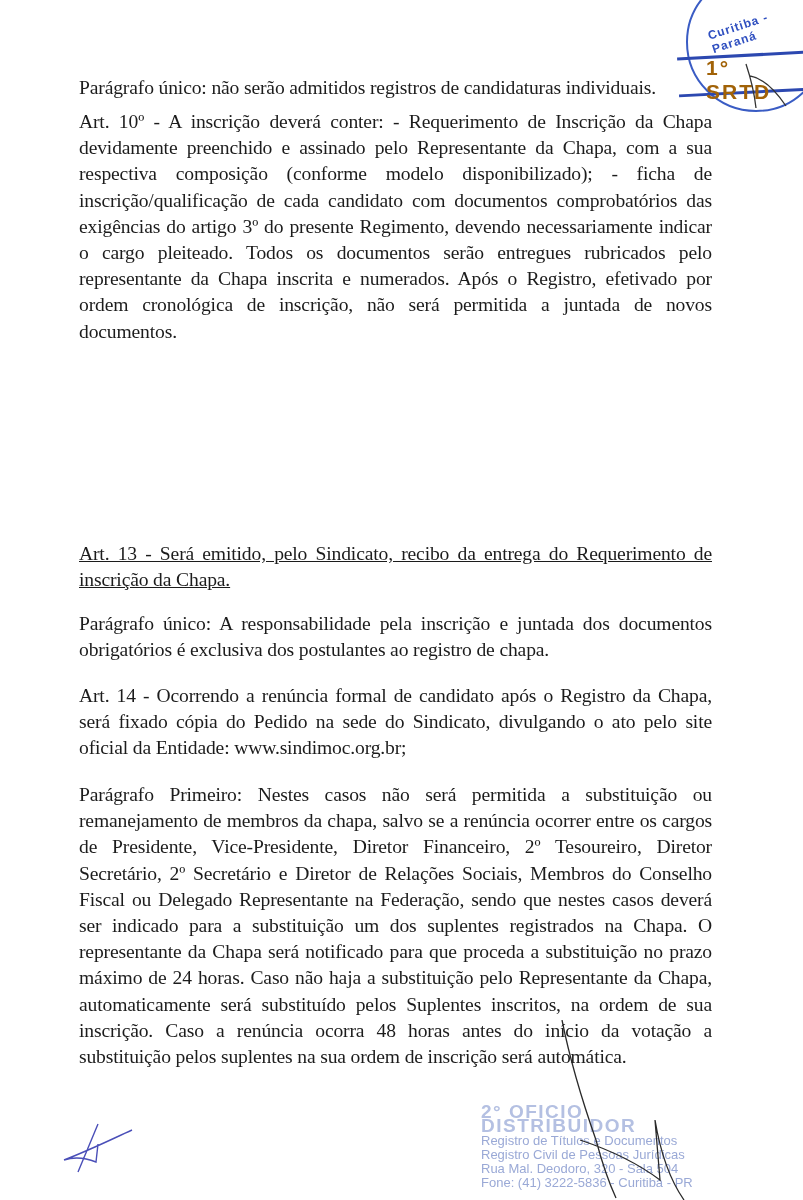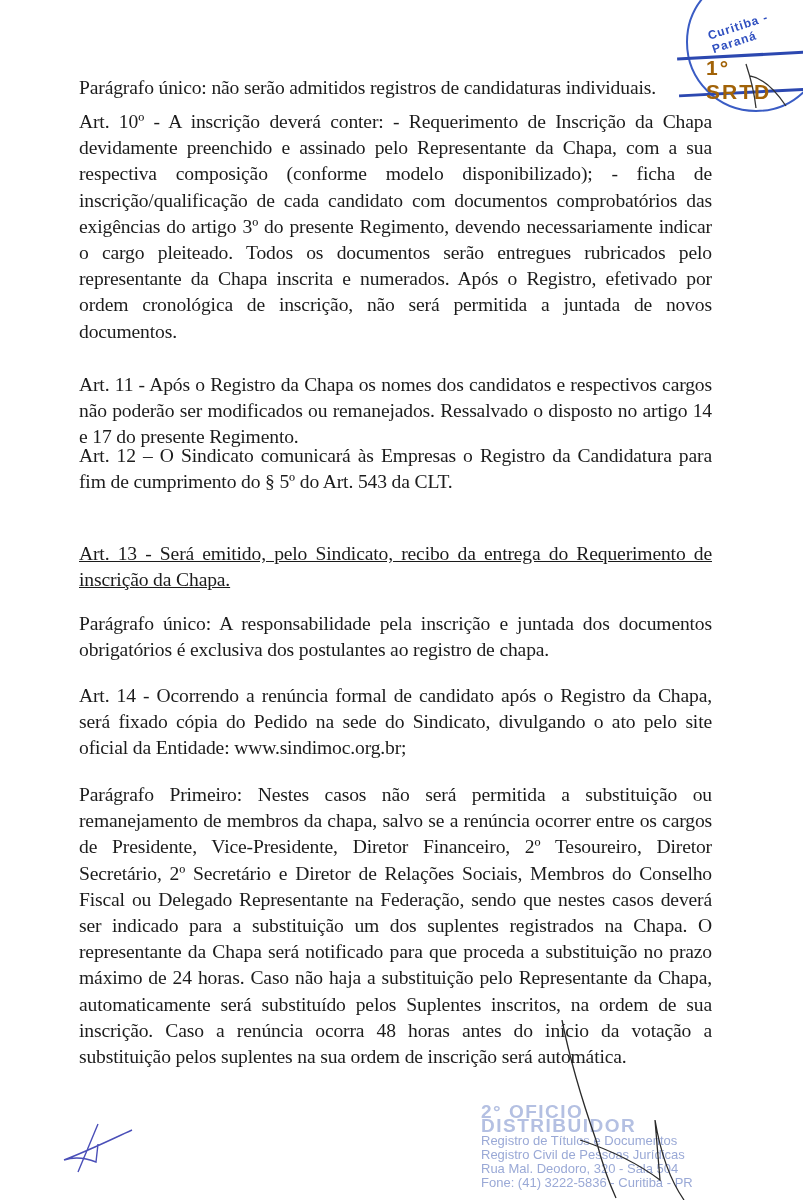--- a/index.html
+++ b/index.html
@@ -51,26 +51,20 @@
 <body>
 
 <div class="page">
 
   <div class="text-block p1">
     <p>Parágrafo único: não serão admitidos registros de candidaturas individuais.</p>
   </div>
   <div class="text-block p2">
     <p>Art. 10º - A inscrição deverá conter: - Requerimento de Inscrição da Chapa devidamente preenchido e assinado pelo Representante da Chapa, com a sua respectiva composição (conforme modelo disponibilizado); - ficha de inscrição/qualificação de cada candidato com documentos comprobatórios das exigências do artigo 3º do presente Regimento, devendo necessariamente indicar o cargo pleiteado. Todos os documentos serão entregues rubricados pelo representante da Chapa inscrita e numerados. Após o Registro, efetivado por ordem cronológica de inscrição, não será permitida a juntada de novos documentos.</p>
   </div>
-  <div class="text-block p3">
-    <p>Art. 11 - Após o Registro da Chapa os nomes dos candidatos e respectivos cargos não poderão ser modificados ou remanejados. Ressalvado o disposto no artigo 14 e 17 do presente Regimento.</p>
-  </div>
-  <div class="text-block p4">
-    <p>Art. 12 – O Sindicato comunicará às Empresas o Registro da Candidatura para fim de cumprimento do § 5º do Art. 543 da CLT.</p>
-  </div>
   <div class="text-block p5">
     <p>Art. 13 - Será emitido, pelo Sindicato, recibo da entrega do Requerimento de inscrição da Chapa.</p>
   </div>
   <div class="text-block p6">
     <p>Parágrafo único: A responsabilidade pela inscrição e juntada dos documentos obrigatórios é exclusiva dos postulantes ao registro de chapa.</p>
   </div>
   <div class="text-block p7">
     <p>Art. 14 - Ocorrendo a renúncia formal de candidato após o Registro da Chapa, será fixado cópia do Pedido na sede do Sindicato, divulgando o ato pelo site oficial da Entidade: www.sindimoc.org.br;</p>
   </div>
   <div class="text-block p8">

